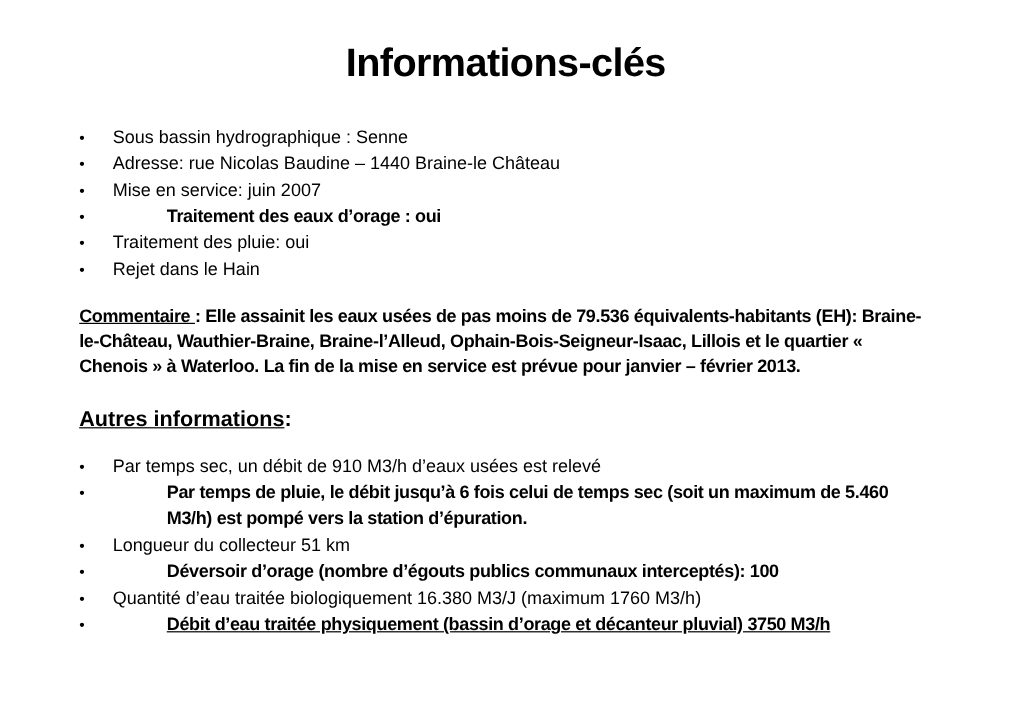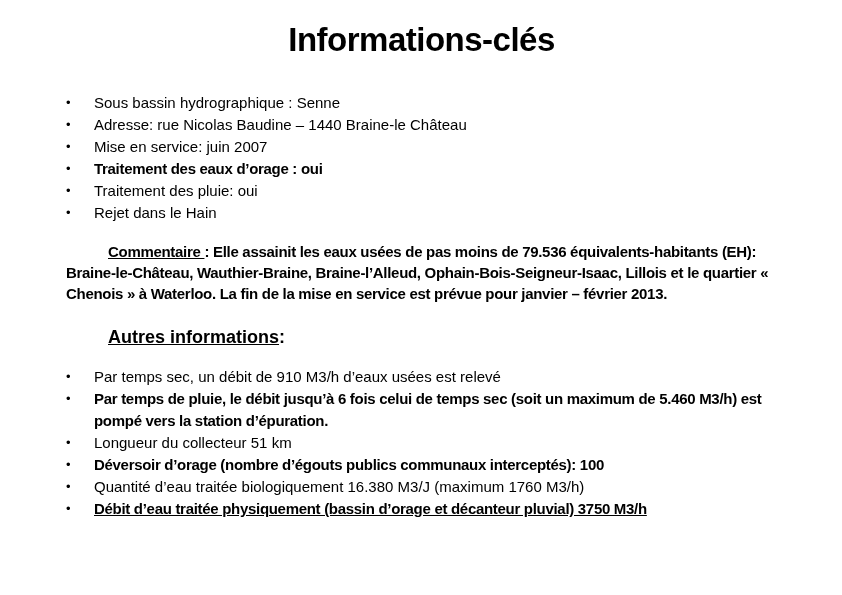--- a/index.html
+++ b/index.html
@@ -8,21 +8,21 @@
     background: #ffffff;
   }
   .slide {
     position: relative;
     width: 842px;
     height: 595px;
     background: #ffffff;
     color: #000000;
     font-family: "Liberation Sans", sans-serif;
     box-sizing: border-box;
-    padding: 20px 65px 0 66px;
+    padding: 32px 65px 0 66px;
     overflow: hidden;
   }
   .page-title {
     text-align: center;
     font-size: 33px;
     font-weight: bold;
     line-height: 40px;
     letter-spacing: -0.5px;
   }
   .page-subtitle {
@@ -44,31 +44,32 @@
     line-height: 22px;
   }
   .bullet-item .dot {
     flex: 0 0 28px;
     font-size: 13px;
   }
   .bullet-item .txt { flex: 1 1 auto; }
   .bullet-item.bold .txt {
     font-weight: bold;
     letter-spacing: -0.3px;
+    margin-left: 45px;
   }
   .bullet-item.underline .txt { text-decoration: underline; }
   .comment-paragraph {
     margin-top: 17px;
     font-size: 15px;
     font-weight: bold;
     line-height: 21px;
     letter-spacing: -0.3px;
     white-space: pre-wrap;
   }
-  .comment-label, .section-label { text-decoration: underline; margin-left: 42px; }
+  .comment-label, .section-label { text-decoration: underline; }
   .section-heading {
     margin-top: 23px;
     font-size: 18px;
     font-weight: bold;
     line-height: 21px;
     white-space: pre-wrap;
   }
 </style>
 </head>
 <body>

